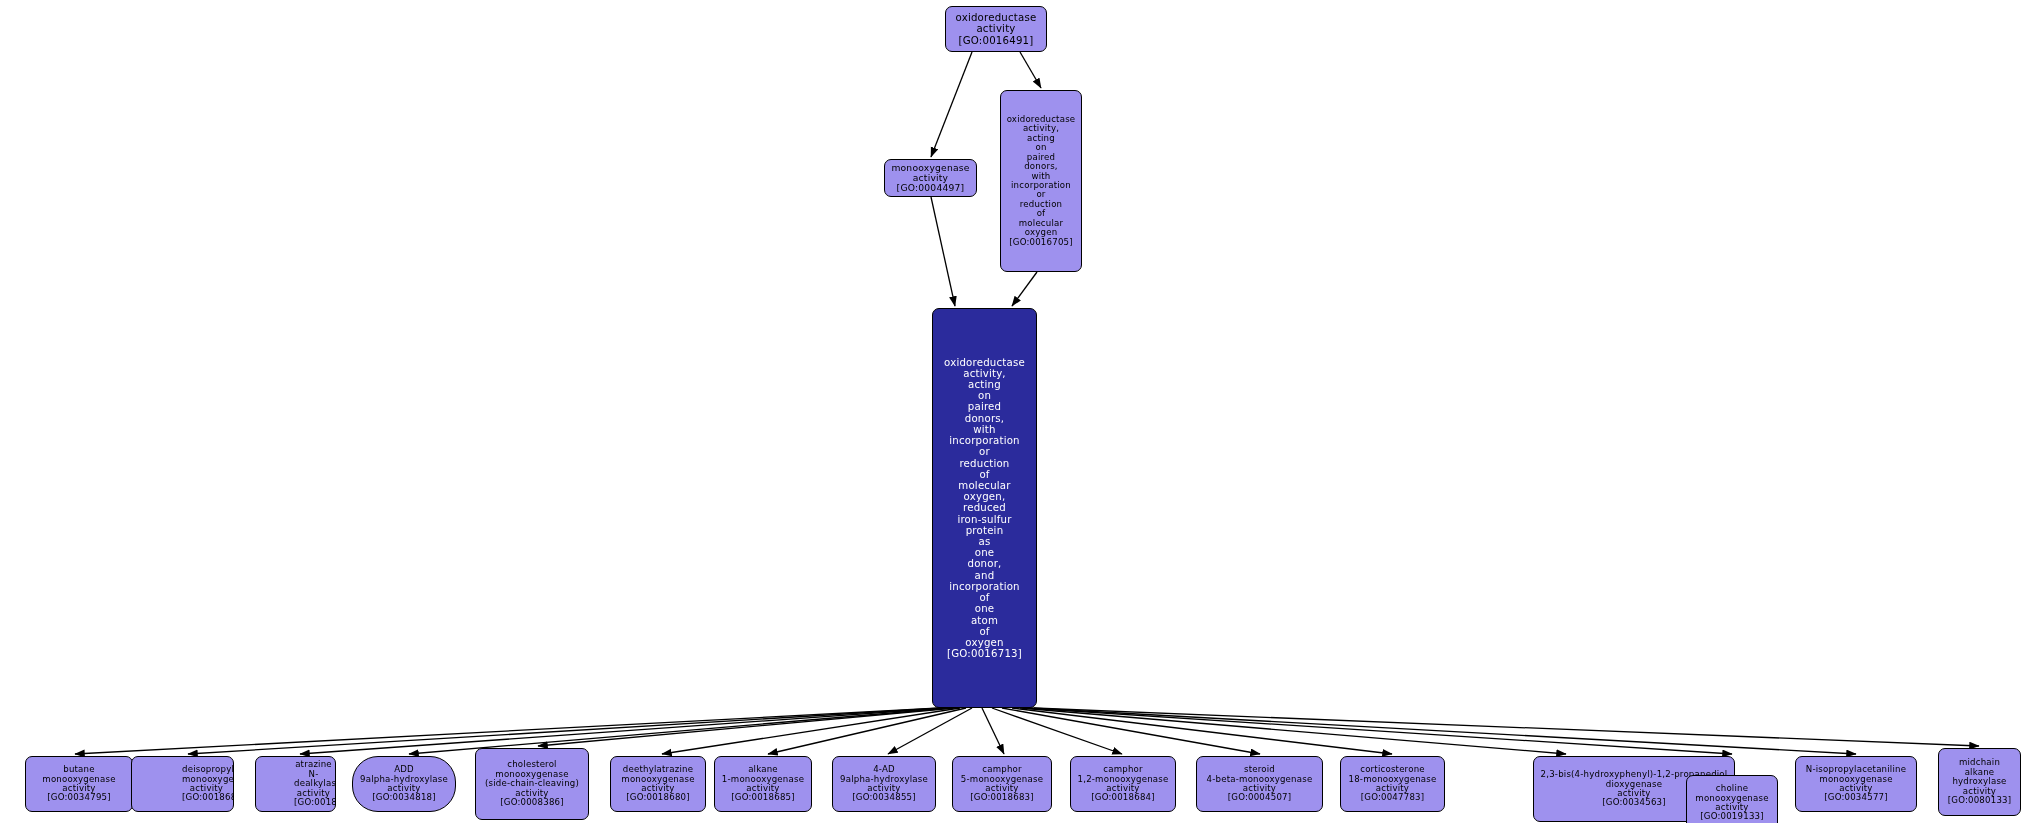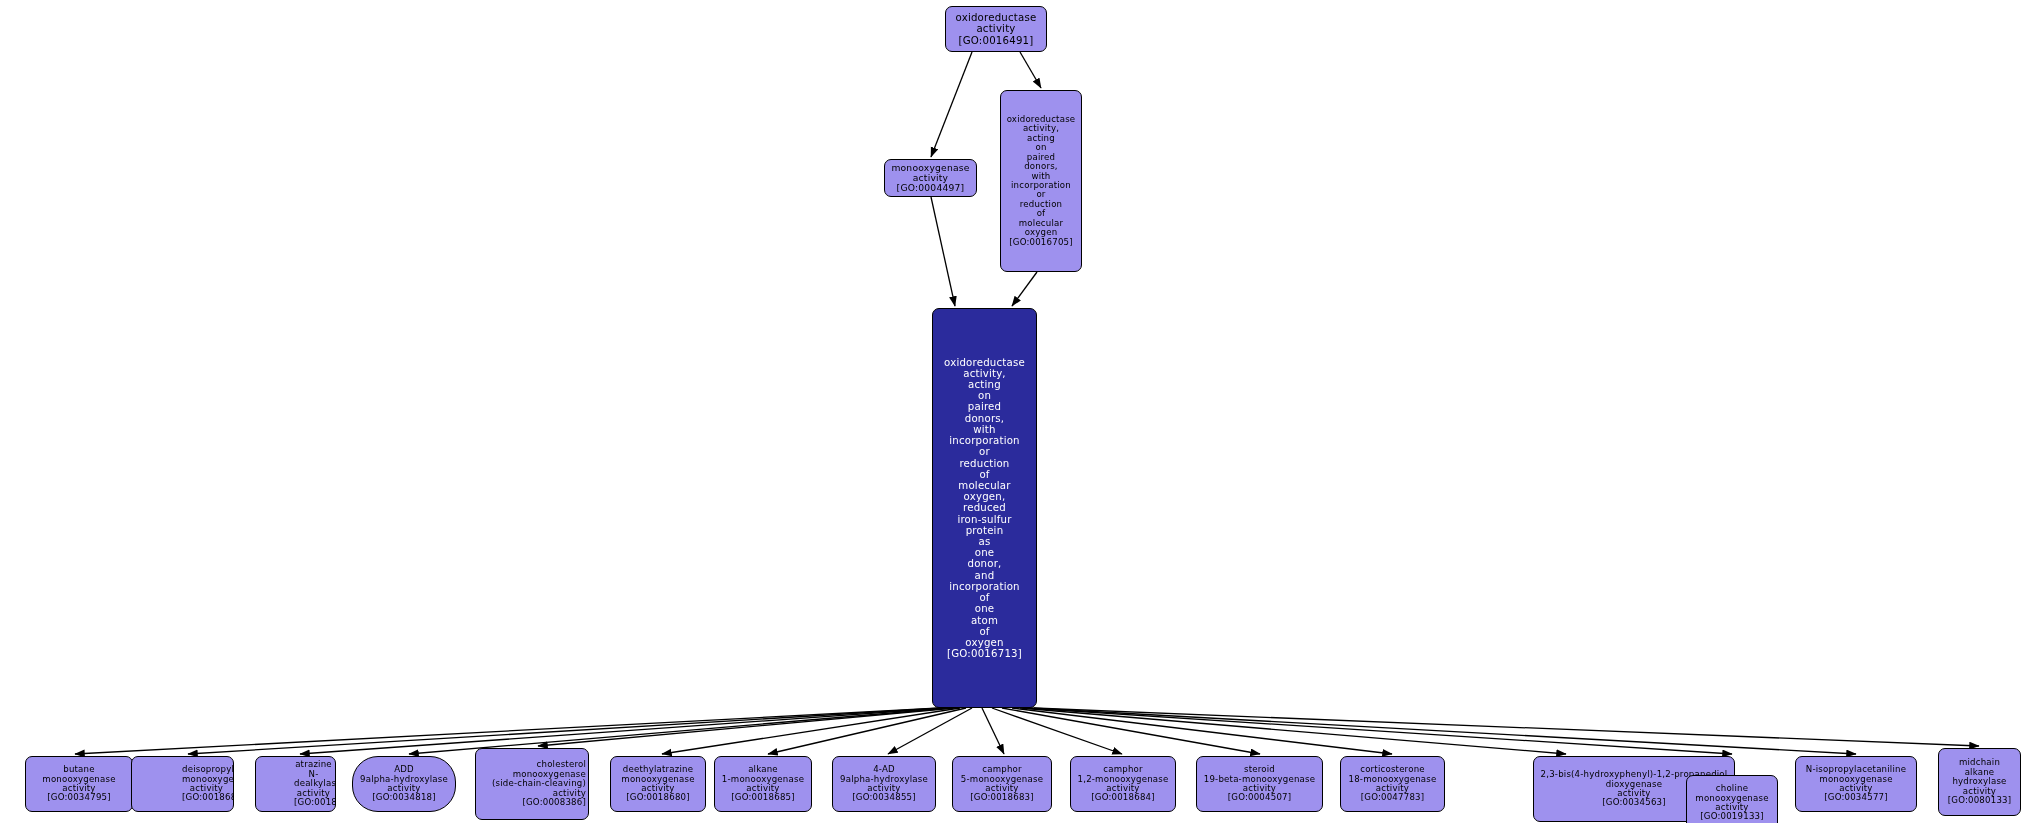--- a/index.html
+++ b/index.html
@@ -162,21 +162,21 @@
 N-dealkylase
 activity
 [GO:0018682]</span>
       </div>
       <div class="node" style="left: 352px; top: 756px; width: 104px; height: 56px; border-radius: 26px;">
         <span class="lbl fs-85">ADD
 9alpha-hydroxylase
 activity
 [GO:0034818]</span>
       </div>
-      <div class="node" style="left: 475px; top: 748px; width: 114px; height: 72px; text-align: right;">
+      <div class="node" style="left: 475px; top: 748px; width: 114px; height: 72px;">
         <span class="lbl fs-85">cholesterol
 monooxygenase
 (side-chain-cleaving)
 activity
 [GO:0008386]</span>
       </div>
       <div class="node" style="left: 610px; top: 756px; width: 96px; height: 56px;">
         <span class="lbl fs-85">deethylatrazine
 monooxygenase
 activity
@@ -201,21 +201,21 @@
 [GO:0018683]</span>
       </div>
       <div class="node" style="left: 1070px; top: 756px; width: 106px; height: 56px;">
         <span class="lbl fs-85">camphor
 1,2-monooxygenase
 activity
 [GO:0018684]</span>
       </div>
       <div class="node" style="left: 1196px; top: 756px; width: 127px; height: 56px;">
         <span class="lbl fs-85">steroid
-19-beta-monooxygenase
+4-beta-monooxygenase
 activity
 [GO:0004507]</span>
       </div>
       <div class="node" style="left: 1340px; top: 756px; width: 105px; height: 56px;">
         <span class="lbl fs-85">corticosterone
 18-monooxygenase
 activity
 [GO:0047783]</span>
       </div>
       <div class="node" style="left: 1533px; top: 756px; width: 202px; height: 66px;">

